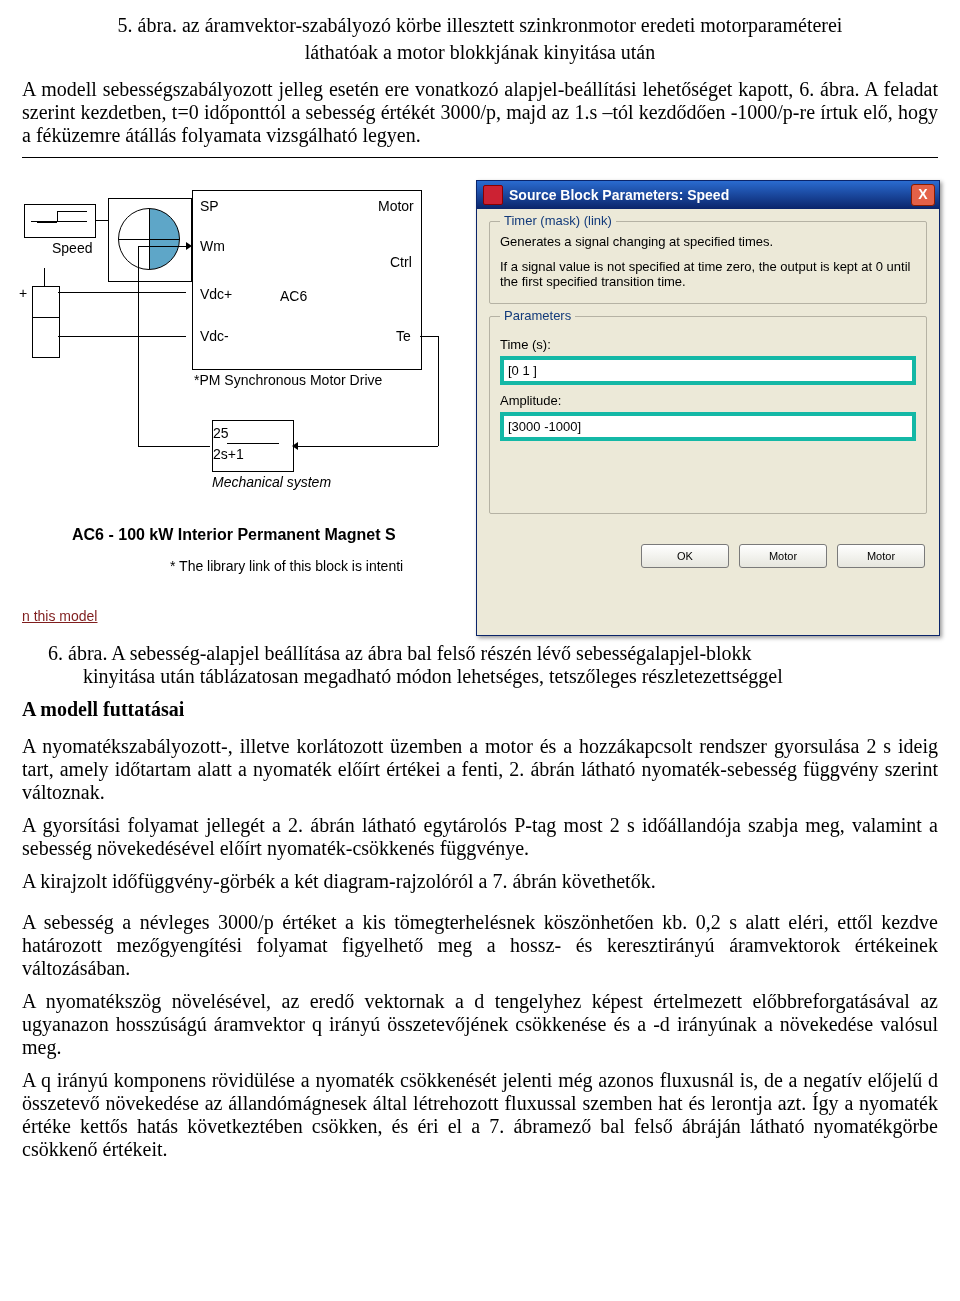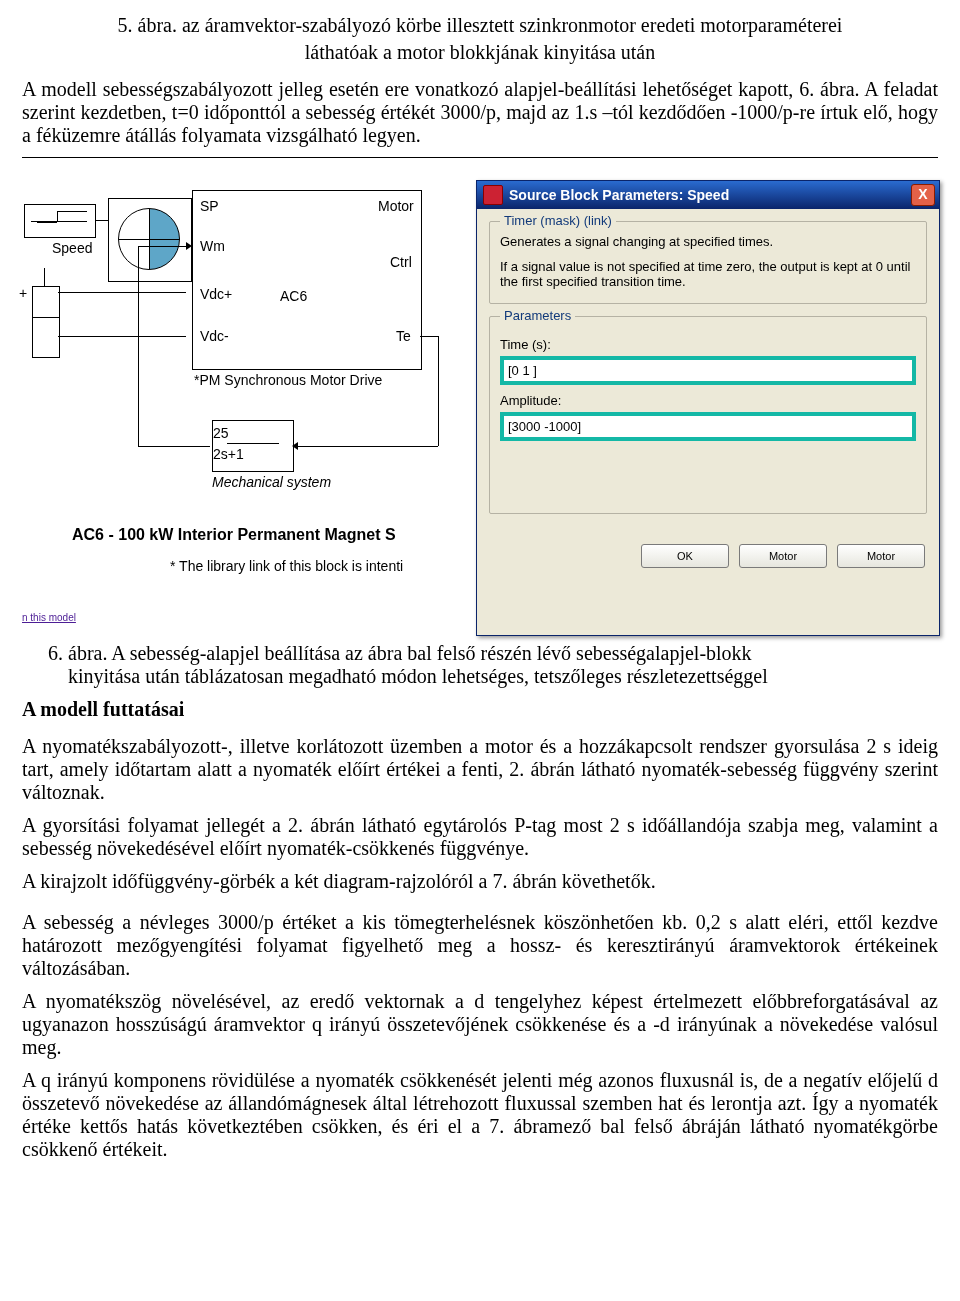--- a/index.html
+++ b/index.html
@@ -178,21 +178,21 @@
     display:flex; justify-content:flex-end; gap:10px; padding: 0 14px;
   }
   .dlg-btn {
     min-width: 88px; height: 24px;
     border: 1px solid #7a7a7a; border-radius: 3px;
     background: linear-gradient(#fff, #e6e6de);
     font-family: Tahoma, Arial, sans-serif; font-size: 11px;
     cursor: pointer;
   }
 
-  .blue-link { color: #4c1d95; font-family: Arial, Helvetica, sans-serif; font-size: 10px; text-decoration: underline; }
+  .blue-link { color: #7f1d1d; font-family: Arial, Helvetica, sans-serif; font-size: 14px; text-decoration: underline; }
   .caption { margin: 2px 0 6px 26px; }
   .section { font-weight: bold; margin: 10px 0 14px 0; }
 </style>
 </head>
 <body>
 
 <p class="center">5. ábra. az áramvektor-szabályozó körbe illesztett szinkronmotor eredeti motorparaméterei</p>
 <p class="center" style="margin-top:-6px;">láthatóak a motor blokkjának kinyitása után</p>
 
 <p class="justify" style="margin-top:14px;">A modell sebességszabályozott jelleg esetén ere vonatkozó alapjel-beállítási lehetőséget kapott, 6. ábra. A feladat szerint kezdetben, t=0 időponttól a sebesség értékét 3000/p, majd az 1.s –tól kezdődően   -1000/p-re írtuk elő, hogy a féküzemre átállás folyamata vizsgálható legyen.</p>
@@ -276,21 +276,21 @@
       <div class="dlg-buttons">
         <button class="dlg-btn">OK</button>
         <button class="dlg-btn">Motor</button>
         <button class="dlg-btn">Motor</button>
       </div>
     </div>
   </div>
 </div>
 
 <p class="caption">6. ábra. A sebesség-alapjel beállítása az ábra bal felső részén lévő sebességalapjel-blokk</p>
-<p class="caption" style="margin-top:-6px; margin-left:46px;">kinyitása után táblázatosan megadható módon lehetséges, tetszőleges részletezettséggel</p>
+<p class="caption" style="margin-top:-6px; margin-left:61px;">kinyitása után táblázatosan megadható módon lehetséges, tetszőleges részletezettséggel</p>
 
 <p class="section">A modell futtatásai</p>
 
 <p class="justify">A nyomatékszabályozott-, illetve korlátozott üzemben a motor és a hozzákapcsolt rendszer gyorsulása 2 s ideig tart, amely időtartam alatt a nyomaték előírt értékei a fenti, 2. ábrán látható nyomaték-sebesség függvény szerint változnak.</p>
 <p class="justify">A gyorsítási folyamat jellegét a 2. ábrán látható egytárolós P-tag most 2 s időállandója szabja meg, valamint a sebesség növekedésével előírt nyomaték-csökkenés függvénye.</p>
 <p class="justify">A kirajzolt időfüggvény-görbék a két diagram-rajzolóról a 7. ábrán követhetők.</p>
 
 <p class="justify" style="margin-top:18px;">A sebesség a névleges 3000/p értéket a kis tömegterhelésnek köszönhetően kb. 0,2 s alatt eléri, ettől kezdve határozott mezőgyengítési folyamat figyelhető meg a hossz- és keresztirányú áramvektorok értékeinek változásában.</p>
 <p class="justify">A nyomatékszög növelésével, az eredő vektornak a d tengelyhez képest értelmezett előbbreforgatásával az ugyanazon hosszúságú áramvektor q irányú összetevőjének csökkenése és a -d irányúnak a növekedése valósul meg.</p>
 <p class="justify">A q irányú komponens rövidülése a nyomaték csökkenését jelenti még azonos fluxusnál is, de a negatív előjelű d összetevő növekedése az állandómágnesek által létrehozott fluxussal szemben hat és lerontja azt. Így a nyomaték értéke kettős hatás következtében csökken, és éri el a 7. ábramező bal felső ábráján látható nyomatékgörbe csökkenő értékeit.</p>

